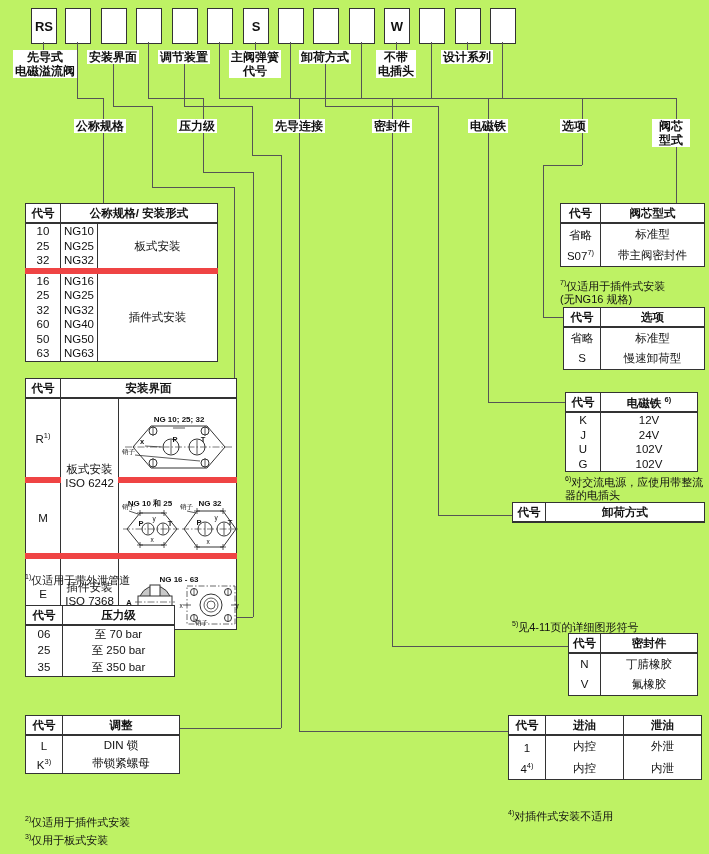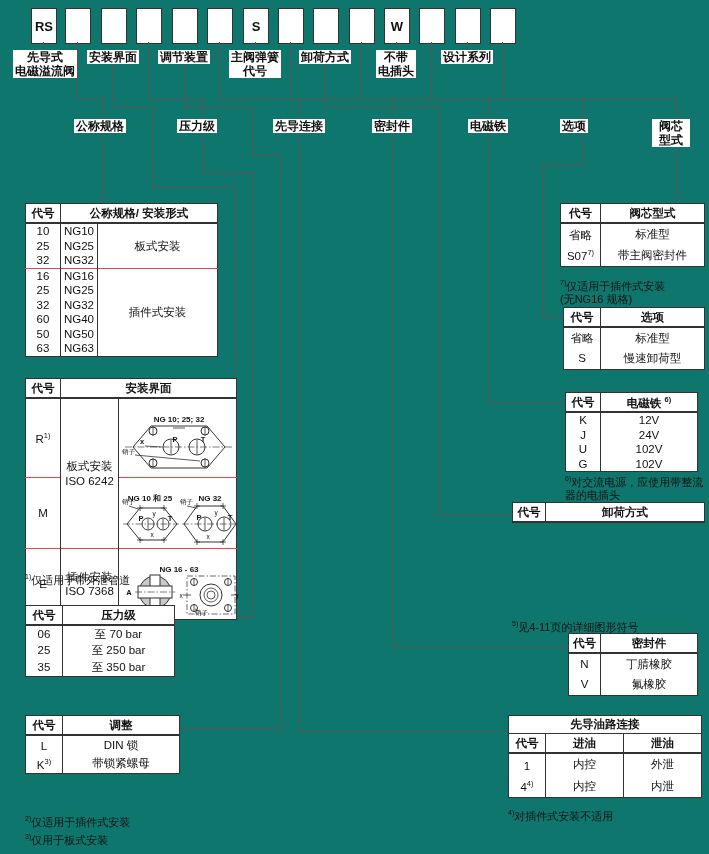--- a/index.html
+++ b/index.html
@@ -1,30 +1,30 @@
 <!DOCTYPE html>
 <html><head>
 <meta charset="utf-8">
 <style>
   html,body{margin:0;padding:0;background:#fff;}
-  #page{position:relative;width:709px;height:854px;background:#0f766e;overflow:hidden;
+  #page{position:relative;width:709px;height:854px;background:#bef264;overflow:hidden;
         font-family:"Liberation Sans","DejaVu Sans",sans-serif;color:#111;}
   .box{position:absolute;top:8px;width:24px;height:34px;border:1.4px solid #333;background:#fff;
        display:flex;align-items:center;justify-content:center;font-size:13px;font-weight:bold;}
   .v{position:absolute;width:1px;background:#555;display:block;}
   .h{position:absolute;height:1px;background:#555;display:block;}
   .lbl{position:absolute;transform:translateX(-50%);text-align:center;font-size:12px;font-weight:600;
        line-height:14px;white-space:pre-line;background:#fff;padding:0 2px;}
   .tbl{position:absolute;border-collapse:collapse;background:#fff;table-layout:fixed;}
   .tbl td{padding:0 2px;text-align:center;vertical-align:middle;font-size:11.5px;line-height:14.5px;
           white-space:pre-line;font-weight:500;}
   .tbl{border:1.5px solid #333;}
   .hd td{border-bottom:2px solid #333;font-weight:600;height:18px;}
   .bl{border-left:1px solid #333;}
-  .bt{border-top:1px solid #ef4444;}
+  .bt{border-top:6px solid #ef4444;}
   sup{font-size:7.5px;}
   .fn{position:absolute;font-size:11px;line-height:13.5px;white-space:pre-line;font-weight:500;}
   .fn sup{font-size:7px;}
   .ln{fill:none;stroke:#333;stroke-width:1;}
   .thin{fill:none;stroke:#333;stroke-width:.8;}
   .cl{stroke:#444;stroke-width:.7;stroke-dasharray:7 2 1.5 2;}
   .gry{fill:#c9c9c9;stroke:#333;stroke-width:1;}
   .dt{font-size:7.5px;fill:#111;font-weight:600;}
   .ds{font-size:6.5px;fill:#111;}
   .ti{font-size:8px;fill:#111;font-weight:600;}
@@ -439,23 +439,20 @@
   </tbody>
     </table>
 
   <table class="tbl" style="left:508px;top:715px;width:194px">
     <colgroup>
         <col style="width:37px">
         <col style="width:78px">
         <col>
       </colgroup>
     <tbody>
-        <tr>
-      <td colspan="3" style="border-bottom:1px solid #333;font-weight:600;height:17px">先导油路连接</td>
-    </tr>
     <tr class="hd">
       <td>代号</td>
       <td class="bl">进油</td>
       <td class="bl">泄油</td>
     </tr>
     <tr style="height:22px">
       <td><span>1</span><sup></sup></td>
       <td class="bl">内控</td>
       <td class="bl">外泄</td>
     </tr>

